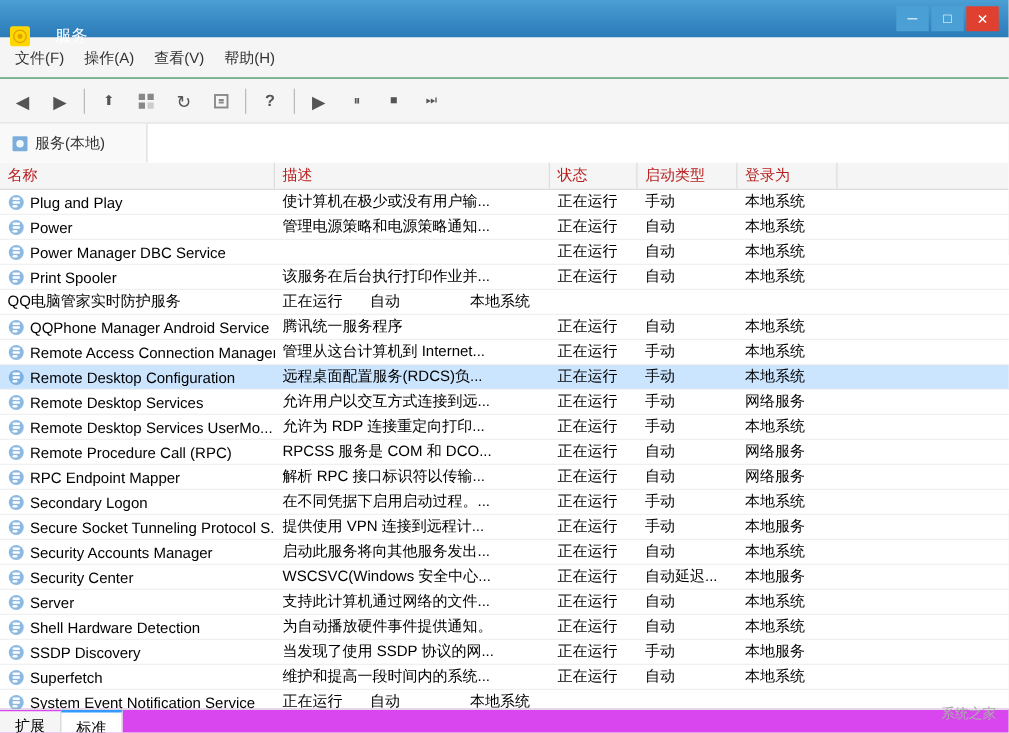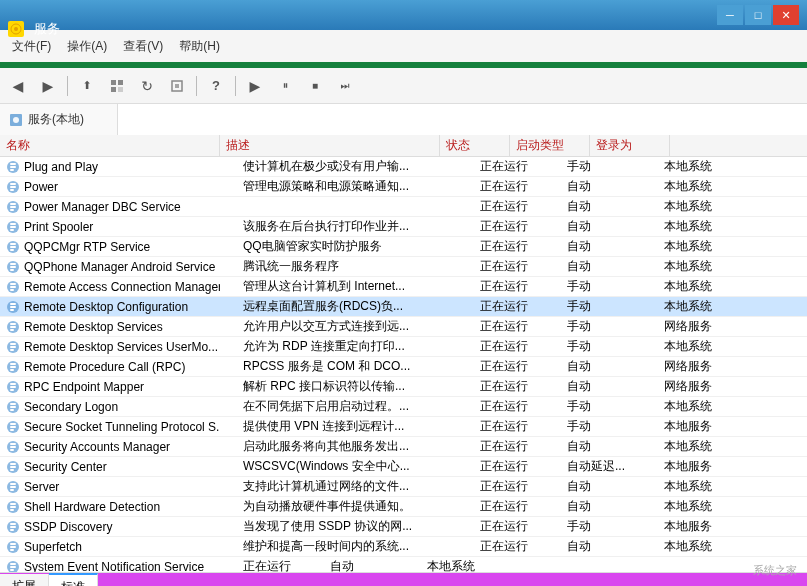--- a/index.html
+++ b/index.html
@@ -18,21 +18,21 @@
       height: 30px;
       display: flex;
       align-items: center;
       justify-content: space-between;
       padding: 0 8px;
       user-select: none;
     }
     .title-bar-left {
       display: flex;
       align-items: center;
-      gap: 10px;
+      gap: 20px;
       margin-top: 28px;
     }
     .title-bar-icon {
       width: 16px;
       height: 16px;
       background: #ffd700;
       border-radius: 2px;
       display: flex;
       align-items: center;
       justify-content: center;
@@ -61,21 +61,21 @@
     .title-btn-max { background: #4a9fd4; }
     .title-btn-close { background: #e04030; }
 
     
     .menu-bar {
       background: #f5f5f5;
       height: 24px;
       display: flex;
       align-items: center;
       padding: 16px 4px;
-      border-bottom: 6px solid #15803d;
+      border-bottom: 1px solid #15803d;
     }
     .menu-item {
       padding: 2px 8px;
       cursor: pointer;
       font-size: 12px;
       color: #333;
     }
 
     
     .toolbar {
@@ -174,21 +174,20 @@
     .table-body {
       overflow-y: auto;
       flex: 1;
     }
     .table-row {
       display: flex;
       height: 20px;
       align-items: flex-start;
       border-bottom: 1px solid #f0f0f0;
       cursor: pointer;
-      gap: 17px;
     }
     .table-row.highlighted { background: #cce5ff; }
 
     .td-cell {
       padding: 0 6px;
       font-size: 12px;
       white-space: nowrap;
       overflow: hidden;
       text-overflow: ellipsis;
       height: 100%;
@@ -365,29 +364,20 @@
               <rect x="4" y="9" width="4" height="2" fill="white" rx="1"></rect>
             </svg>
             <span>Print Spooler</span>
           </div>
           <div class="td-cell col-desc">该服务在后台执行打印作业并...</div>
           <div class="td-cell col-status">正在运行</div>
           <div class="td-cell col-startup">自动</div>
           <div class="td-cell col-login">本地系统</div>
         </div>
         <div class="table-row">
-          <div class="td-cell col-name">
-            <svg width="14" height="14" viewBox="0 0 14 14" style="margin-right: 4px; flex-shrink: 0;">
-              <circle cx="7" cy="7" r="6" fill="#5b9bd5" opacity="0.7"></circle>
-              <rect x="4" y="3" width="6" height="2" fill="white" rx="1"></rect>
-              <rect x="4" y="6" width="6" height="2" fill="white" rx="1"></rect>
-              <rect x="4" y="9" width="4" height="2" fill="white" rx="1"></rect>
-            </svg>
-            <span>QQPCMgr RTP Service</span>
-          </div>
           <div class="td-cell col-desc">QQ电脑管家实时防护服务</div>
           <div class="td-cell col-status">正在运行</div>
           <div class="td-cell col-startup">自动</div>
           <div class="td-cell col-login">本地系统</div>
         </div>
         <div class="table-row">
           <div class="td-cell col-name">
             <svg width="14" height="14" viewBox="0 0 14 14" style="margin-right: 4px; flex-shrink: 0;">
               <circle cx="7" cy="7" r="6" fill="#5b9bd5" opacity="0.7"></circle>
               <rect x="4" y="3" width="6" height="2" fill="white" rx="1"></rect>

